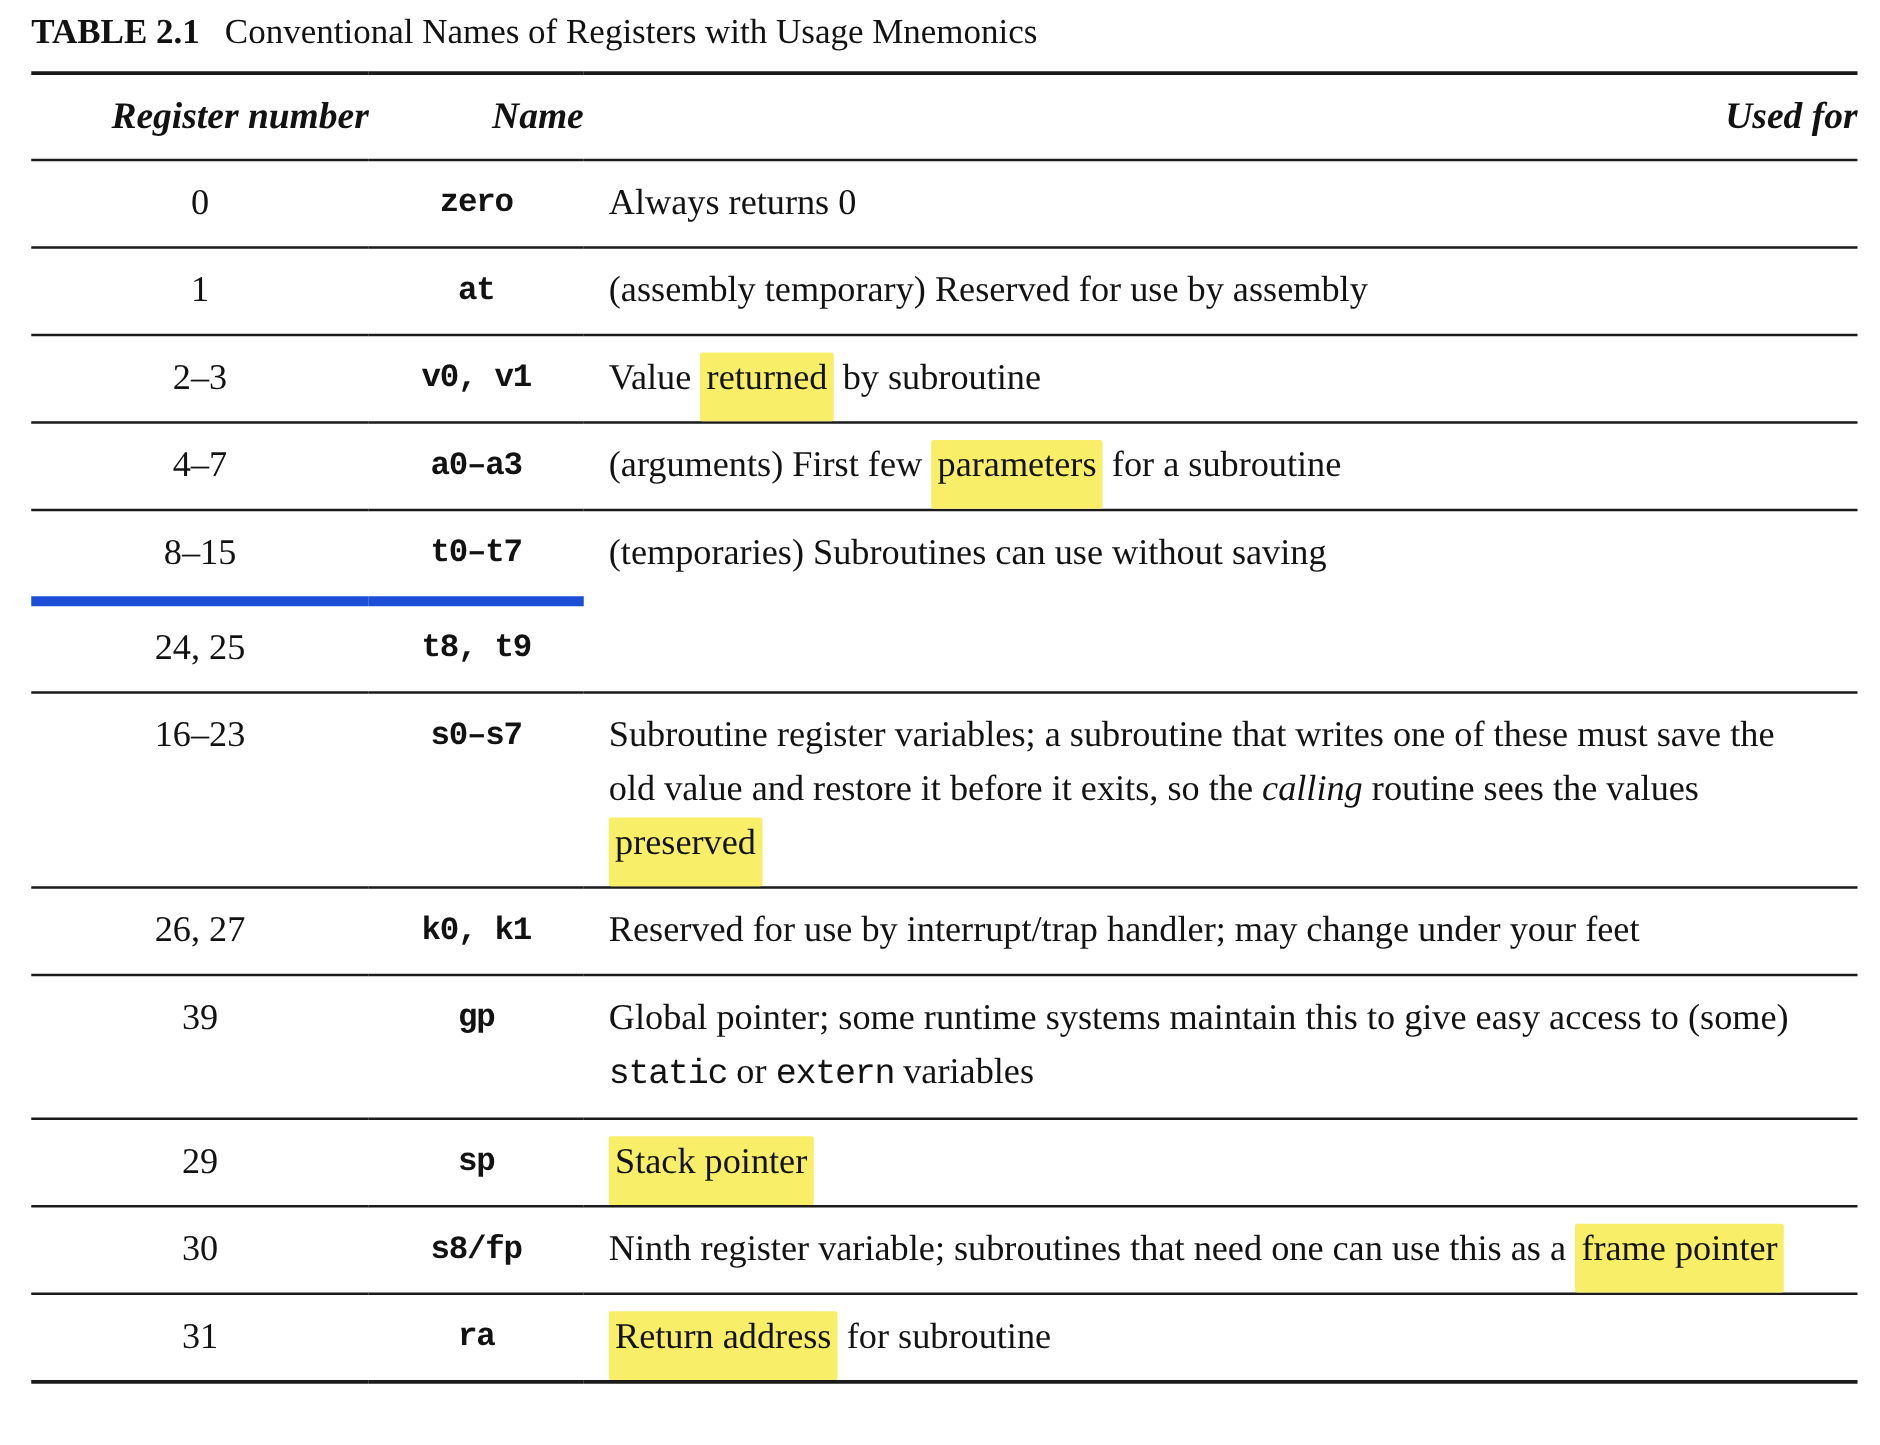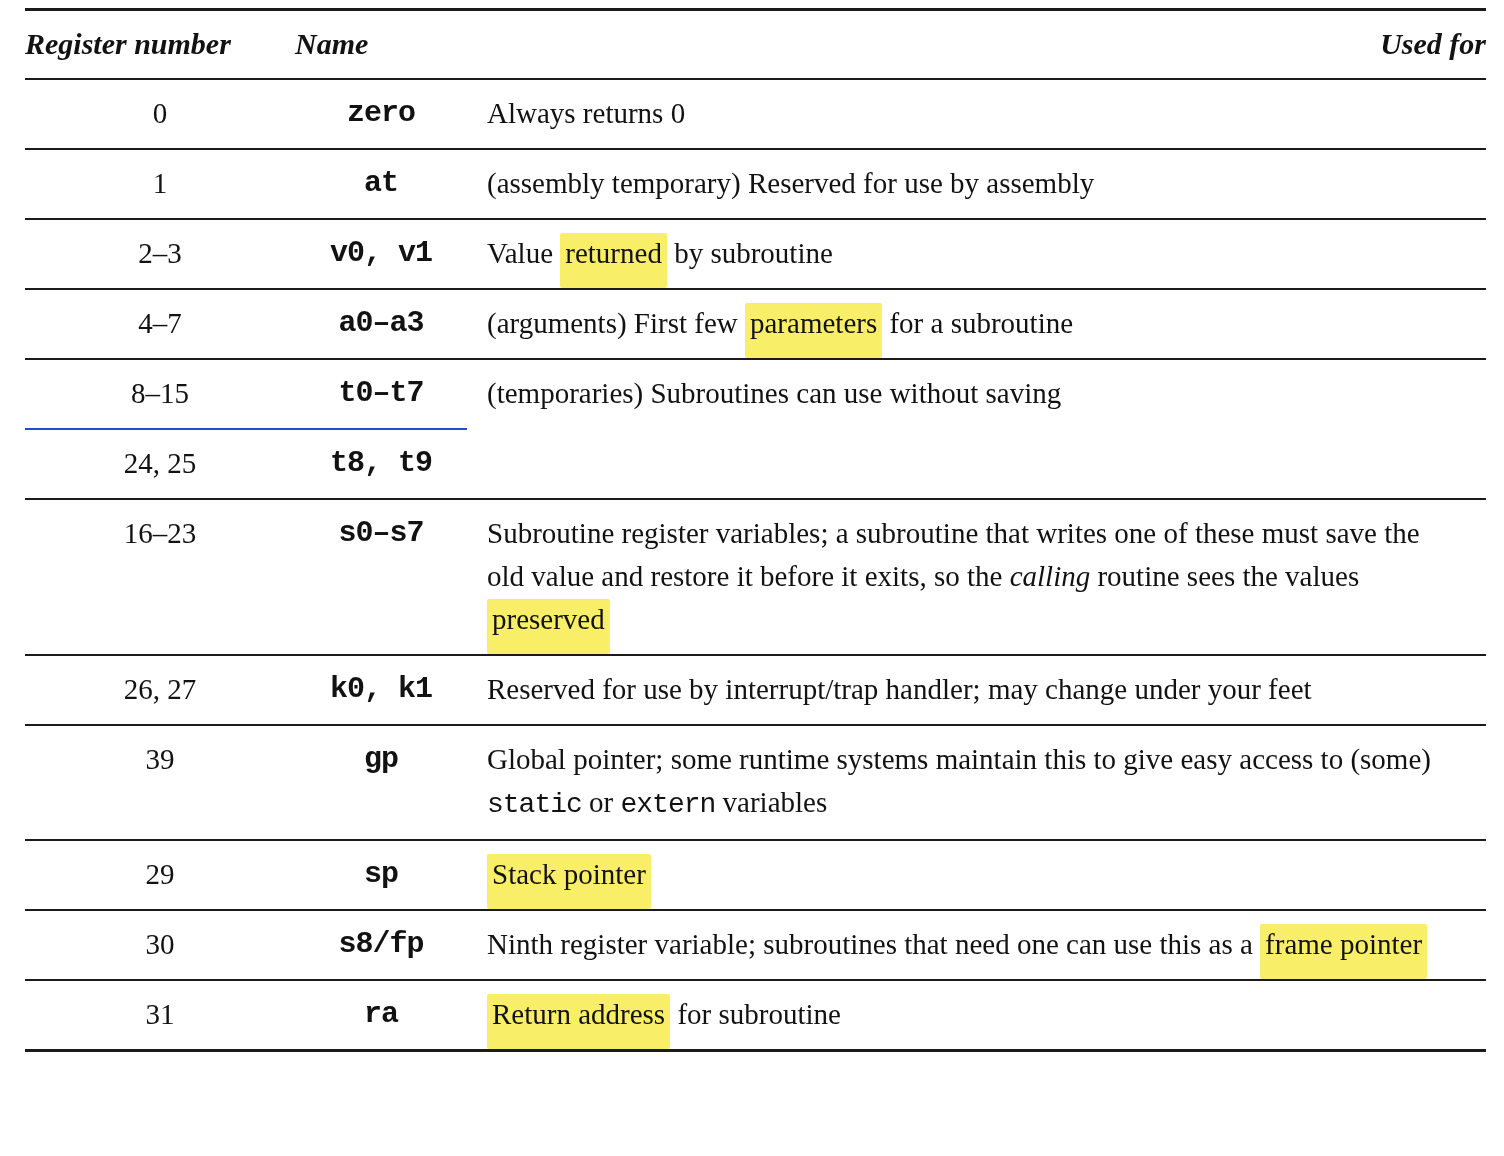--- a/index.html
+++ b/index.html
@@ -31,41 +31,41 @@
   }
   col.c-num  { width: 270px; }
   col.c-name { width: 172px; }
 
   thead th {
     font-style: italic;
     font-weight: bold;
     font-size: 30px;
     line-height: 42px;
     padding: 12px 0 13px 0;
-    text-align: left;
+    text-align: right;
     vertical-align: top;
   }
   thead th.h-usage { text-align: right; padding-left: 20px; }
   thead tr { border-bottom: 2px solid #1b1b1b; }
 
   tbody tr.major { border-top: 2px solid #1b1b1b; }
-  tbody tr.sub td { border-top: 2px solid #1d4ed8; }
+  tbody tr.sub td { border-top: 8px solid #1d4ed8; }
 
   td {
     font-size: 29px;
     line-height: 43px;
     padding: 12px 0 13px 0;
     vertical-align: top;
   }
   td.num  { text-align: center; }
   td.name {
     text-align: center;
     font-family: "Liberation Mono", monospace;
     font-weight: bold;
-    font-size: 30px;
+    font-size: 26px;
     letter-spacing: -1px;
   }
   td.desc { text-align: left; padding-left: 20px; padding-right: 28px; }
 
   .hl {
     background: #f8ee68;
     padding: 4px 5px 19px 5px;
     box-decoration-break: clone;
     -webkit-box-decoration-break: clone;
     border-radius: 2px;
@@ -74,20 +74,23 @@
   .code {
     font-family: Liberation Mono, monospace;
     font-size: 28px;
     letter-spacing: -1px;
   }
 </style>
 </head>
 <body>
 
 <div class="page">
+  <div class="caption">
+    <span class="cap-label">TABLE 2.1</span><span class="cap-text">Conventional Names of Registers with Usage Mnemonics</span>
+  </div>
 
   <table class="reg-table">
     <colgroup>
       <col class="c-num">
       <col class="c-name">
       <col class="c-usage">
     </colgroup>
     <thead>
       <tr>
         <th class="h-num">Register number</th>

